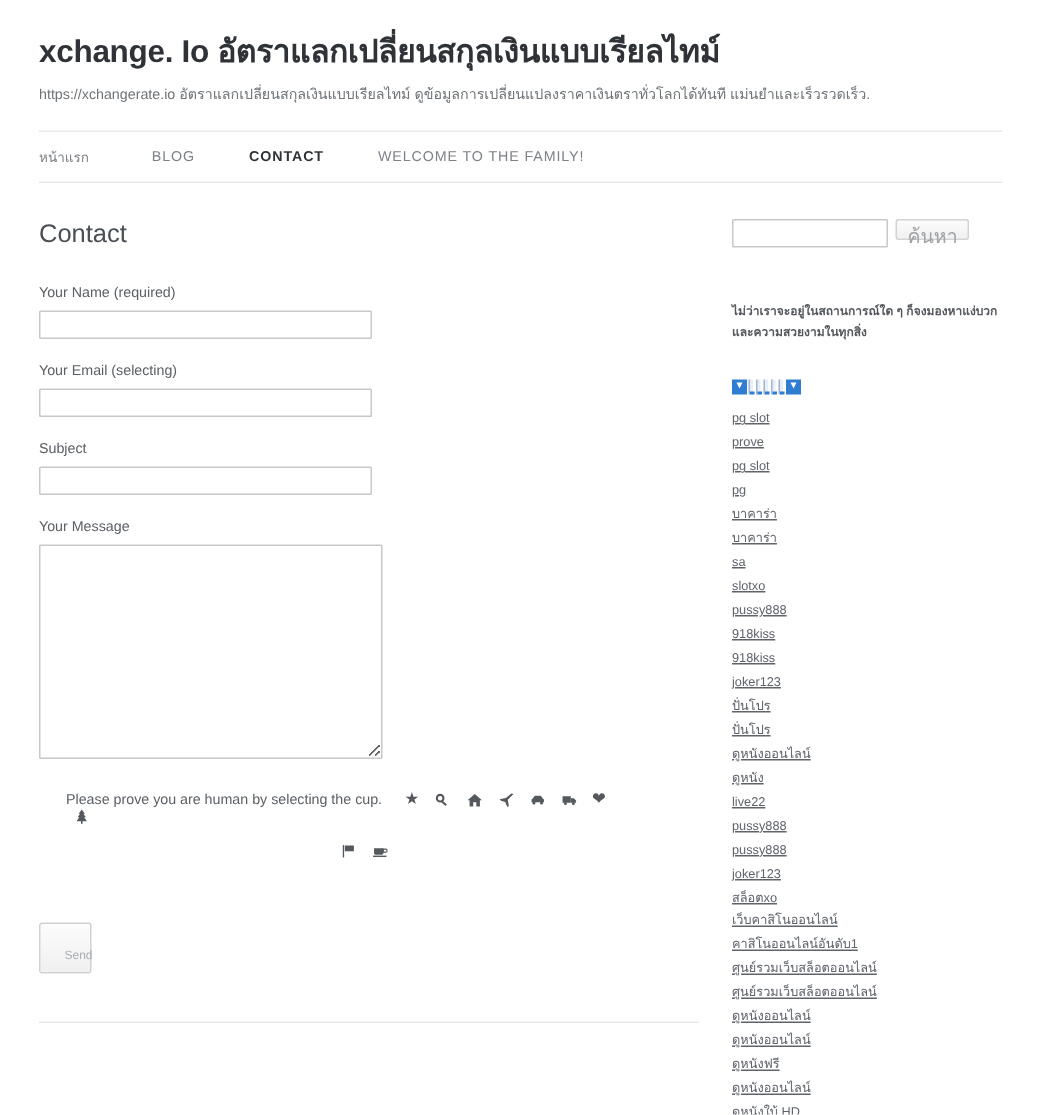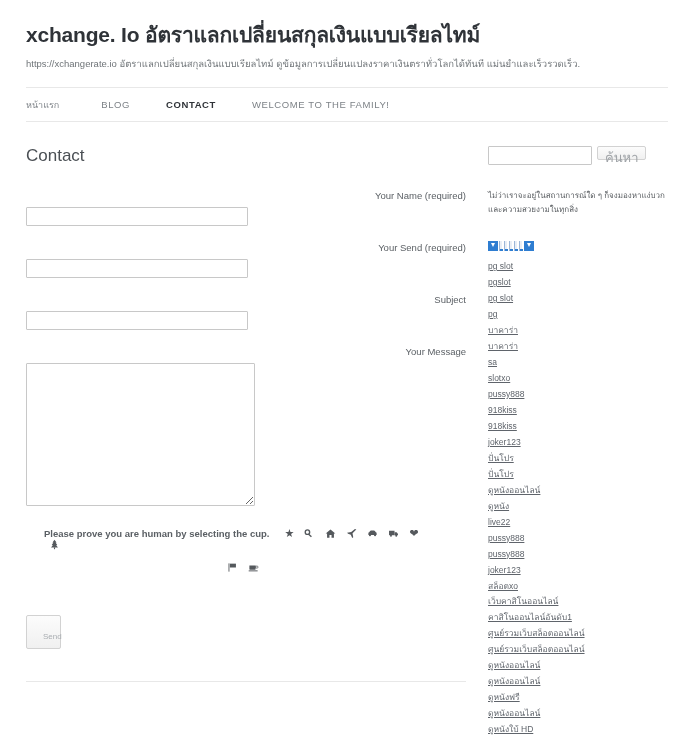--- a/index.html
+++ b/index.html
@@ -64,21 +64,20 @@
     font-size: 17px;
     color: #4a4f54;
     font-weight: normal;
     margin: 0 0 24px 0;
   }
   .field-label {
     font-size: 9.5px;
     color: #5b6065;
     display: block;
     margin-bottom: 6px;
-    text-align: right;
   }
   .field-group { margin-bottom: 16px; }
   .text-input {
     width: 222px;
     height: 19px;
     border: 1px solid #c8c8c8;
     background: #fff;
     border-radius: 1px;
     outline: none;
     font-family: inherit;
@@ -108,21 +107,20 @@
   }
   .captcha-line {
     display: flex;
     align-items: center;
     flex-wrap: wrap;
   }
   .captcha-text {
     font-size: 9.5px;
     color: #5b6065;
     margin-right: 10px;
-    font-weight: bold;
   }
   .captcha-icon {
     font-size: 11px;
     color: #55595d;
     margin: 0 5px;
     line-height: 1;
     display: inline-block;
   }
   .captcha-row2 {
     margin-top: 12px;
@@ -169,25 +167,25 @@
     font-size: 13px;
     color: #9fa3a7;
     background: linear-gradient(#fcfcfc, #f0f0f0);
     border: 1px solid #d2d2d2;
     border-radius: 2px;
     font-family: inherit;
     cursor: pointer;
     white-space: nowrap;
   }
   .side-desc {
-    margin-top: 24px;
+    margin-top: 36px;
     font-size: 8px;
     color: #55595d;
     line-height: 1.85;
-    font-weight: normal;
+    font-weight: bold;
   }
   .badge-row {
     margin-top: 22px;
     display: flex;
     align-items: center;
     height: 11px;
   }
   .badge-sq {
     width: 10px; height: 10px;
     background: #2e7dd1;
@@ -255,21 +253,21 @@
 
     <div class="main-col">
       <h2 class="entry-title">Contact</h2>
 
       <form id="contact-form">
           <div class="field-group">
             <label class="field-label">Your Name (required)</label>
             <input type="text" class="text-input" placeholder="" style="">
           </div>
           <div class="field-group">
-            <label class="field-label">Your Send (required)</label>
+            <label class="field-label">Your Email (selecting)</label>
             <input type="text" class="text-input" placeholder="" style="">
           </div>
           <div class="field-group">
             <label class="field-label">Subject</label>
             <input type="text" class="text-input" placeholder="" style="">
           </div>
           <div class="field-group">
             <label class="field-label">Your Message</label>
             <textarea class="textarea-input" placeholder="" style=""></textarea>
           </div>
@@ -356,21 +354,21 @@
         <span class="badge-bar"></span>
         <span class="badge-bar"></span>
         <span class="badge-sq"></span>
       </div>
 
       <ul class="link-list" id="link-list">
           <li>
             <a class="side-link" href="#">pg slot</a>
           </li>
           <li>
-            <a class="side-link" href="#">pgslot</a>
+            <a class="side-link" href="#">prove</a>
           </li>
           <li>
             <a class="side-link" href="#">pg slot</a>
           </li>
           <li>
             <a class="side-link" href="#">pg</a>
           </li>
           <li>
             <a class="side-link" href="#">บาคาร่า</a>
           </li>

